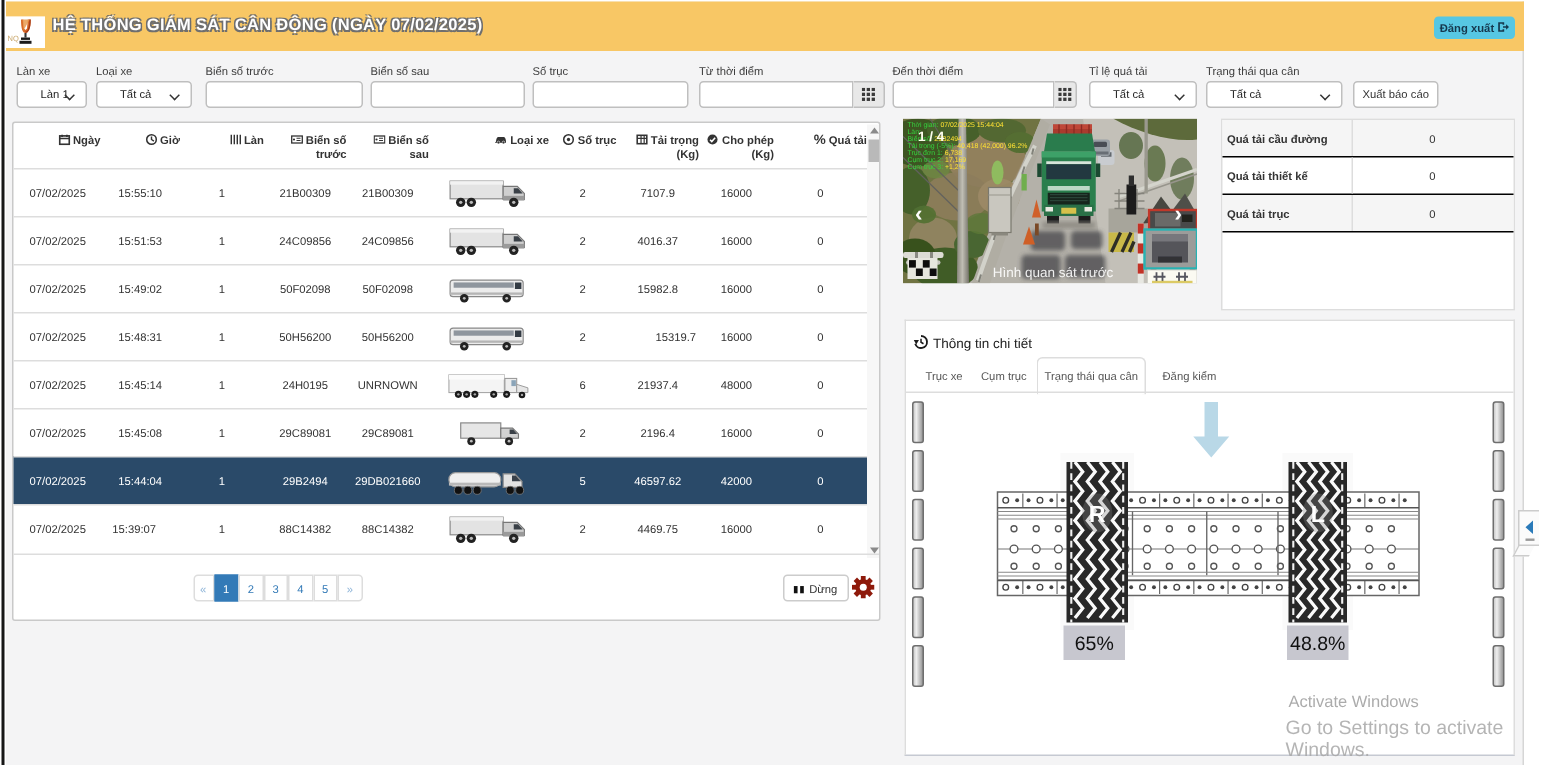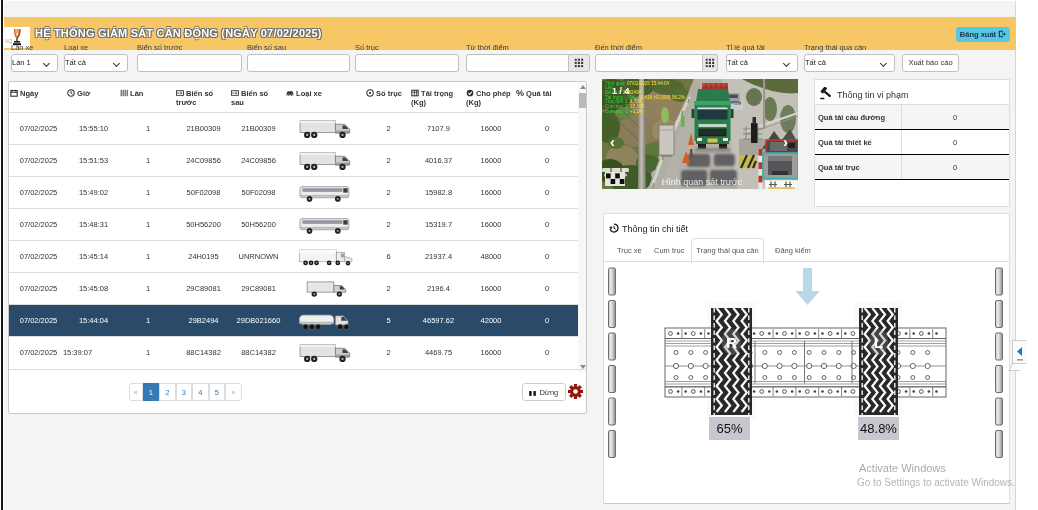--- a/index.html
+++ b/index.html
@@ -1,35 +1,35 @@
 <!DOCTYPE html>
 <html><head><meta charset="utf-8">
 <style>
 *{margin:0;padding:0;box-sizing:border-box}
 html,body{width:1038px;height:510px;background:#fff;font-family:"Liberation Sans",sans-serif;overflow:hidden}
 body{position:relative}
 #leftline{position:absolute;left:1px;top:0;width:2px;height:510px;background:#161616}
 #app{position:absolute;left:4px;top:1px;width:1012px;height:509px;background:#f4f4f5;border-right:1px solid #d6d6d6}
 
-#hdr{position:absolute;left:0;top:16px;width:1012px;height:33px;background:#f8c765}
+#hdr{position:absolute;left:0;top:0;width:1012px;height:33px;background:#f8c765}
 #logo{position:absolute;left:0;top:10px;width:26px;height:21px;background:#fff}
 #title{position:absolute;left:31px;top:10px;font-size:11px;font-weight:bold;color:#fff;letter-spacing:.2px;
  text-shadow:-1px -1px 0 #6f6f6f,1px -1px 0 #6f6f6f,-1px 1px 0 #6f6f6f,1px 1px 0 #6f6f6f}
 #logout{position:absolute;left:952px;top:10px;width:54px;height:15px;background:#57c7e3;border-radius:3px;
  color:#16384e;font-size:7.5px;font-weight:bold;text-align:center;line-height:15px}
 
 .flabel{position:absolute;top:42px;font-size:7.5px;font-weight:normal;color:#3c3c3c;white-space:nowrap}
 .fsel,.finput{position:absolute;top:53px;height:18px;background:#fff;border:1px solid #bfbfbf;border-radius:3px;
- font-size:7.5px;color:#222;padding-left:0;line-height:16px}
+ font-size:7.5px;color:#222;padding-left:15px;line-height:16px}
 .fsel:after{content:"";position:absolute;right:8px;top:6px;width:3.8px;height:3.8px;border-right:1.4px solid #333;border-bottom:1.4px solid #333;transform:rotate(45deg)}
 .fsel,.finput,.tab{white-space:nowrap}
 .addon{position:absolute;top:53px;height:18px;background:#e8e8e8;border:1px solid #bfbfbf;border-left:none;border-radius:0 3px 3px 0}
 
 #tblpanel{position:absolute;left:4px;top:80px;width:579px;height:333px;background:#fff;border:1px solid #c9c9c9;border-radius:2px}
-.hcell{position:absolute;top:0;height:30px;font-size:7.5px;font-weight:bold;color:#333;text-align:left;padding-top:7px;line-height:9px}
+.hcell{position:absolute;top:0;height:30px;font-size:7.5px;font-weight:bold;color:#333;text-align:right;padding-top:7px;line-height:9px}
 .row{position:absolute;left:0;width:577px;height:32px;border-top:1px solid #ddd}
 .hi{width:8px;height:8px;vertical-align:-1px}
 .vi{width:58px;height:22px;vertical-align:middle}
 .cell{position:absolute;top:0;height:32px;font-size:7.5px;color:#333;text-align:center;line-height:32px;white-space:nowrap}
 .rowsel{background:#2a4a69}
 .rowsel .cell{color:#fff}
 #tfoot{position:absolute;left:0;top:287px;width:577px;height:45px;border-top:1px solid #ddd}
 
 #sbar{position:absolute;left:569px;top:1px;width:8px;height:289px;background:#f7f7f7}
 #sthumb{position:absolute;left:0.5px;top:10px;width:7px;height:15px;background:#b9b9b9}
@@ -51,21 +51,21 @@
 #lapphieu{position:absolute;left:116.5px;top:4px;width:48px;height:17px;background:#2e76b5;border-radius:3px;color:#fff;font-size:7.5px;text-align:center;line-height:17px}
 
 #detail{position:absolute;left:599px;top:212px;width:407px;height:291px;background:#fff;border:1px solid #ddd;border-bottom-color:#c5c9d2}
 #dtitle{position:absolute;left:5px;top:9px;font-size:9px;color:#222}
 .tab{position:absolute;top:25px;height:23px;font-size:7.5px;color:#555;line-height:23px}
 #tabline{position:absolute;left:0;top:46.5px;width:405px;height:1px;background:#ddd}
 #tabact{position:absolute;left:87px;top:24px;width:73px;height:25px;background:#fff;border:1px solid #ddd;border-bottom:none;border-radius:4px 4px 0 0;font-size:7.5px;color:#555;text-align:center;line-height:24px}
 .pct{position:absolute;width:41px;height:23px;background:#c7c7cf;color:#111;font-size:13px;text-align:center;line-height:23px}
 #msg{position:absolute;left:2px;top:245px;width:401px;height:32px;background:#f2e9d8;text-align:center;font-size:18px;color:#141414;line-height:32px}
 .wm1{position:absolute;left:855px;top:461px;font-size:11px;color:#9d9d9d;opacity:.85}
-.wm2{position:absolute;left:853px;top:476px;font-size:10px;color:#a8a8a8;opacity:.85}
+.wm2{position:absolute;left:853px;top:476px;font-size:13px;color:#a8a8a8;opacity:.85}
 #sidetab{position:absolute;left:1012px;top:340px;width:14px;height:24px;background:#fbfbfb;border:1px solid #ccc;border-right:none}#sidetab:after{content:"";position:absolute;left:-1px;top:23px;width:10px;height:6px;background:#fbfbfb;border:1px solid #ccc;border-top:none;border-right:none;transform:skewX(-28deg);transform-origin:top left}
 </style></head>
 <body>
 <div id="leftline"></div>
 <div id="app">
   <div id="hdr">
     <div id="logo"><svg width="26" height="21" viewBox="0 0 26 21">
           <rect width="26" height="21" fill="#fff"></rect>
           <text x="1" y="16" font-size="5" fill="#c9a66a">NQ</text>
           <path d="M10 2 C10 8 11 11 13 11 C15 11 16.5 8 16.5 2 L14.5 2 L14 8 L13 9 L12 8 L11.5 2 Z" fill="#d96a28"></path>
@@ -256,21 +256,21 @@
               <rect x="3" y="6" width="62" height="14" rx="2.5" fill="#ececec" stroke="#888" stroke-width="1"></rect>
               <rect x="6" y="8" width="51" height="4.5" fill="#8f969e"></rect>
               <path d="M58 8h5.5v5.5H58z" fill="#333b44"></path>
               <rect x="3" y="16.5" width="62" height="2" fill="#b5b5b5"></rect>
               <circle cx="15" cy="21.5" r="3.6" fill="#222"></circle>
               <circle cx="51" cy="21.5" r="3.6" fill="#222"></circle>
               <circle cx="15" cy="21.5" r="1.2" fill="#bbb"></circle>
               <circle cx="51" cy="21.5" r="1.2" fill="#bbb"></circle>
             </svg></div>
           <div class="cell" style="left:357px;width:45px">2</div>
-          <div class="cell" style="left:402px;width:55px">15319.7</div>
+          <div class="cell" style="left:414px;width:55px">15319.7</div>
           <div class="cell" style="left:457px;width:50px">16000</div>
           <div class="cell" style="left:507px;width:62px">0</div>
         </div>
       <div class="row" style="top:158px">
           <div class="cell" style="left:1px;width:57px">07/02/2025</div>
           <div class="cell" style="left:58px;width:53px">15:45:14</div>
           <div class="cell" style="left:111px;width:56px">1</div>
           <div class="cell" style="left:167px;width:55px">24H0195</div>
           <div class="cell" style="left:222px;width:55px">UNRNOWN</div>
           <div class="cell" style="left:277px;width:80px"><svg class="vi" viewBox="0 0 72 28">
@@ -334,21 +334,21 @@
               <circle cx="54" cy="21.5" r="3.4" fill="#111" stroke="#777" stroke-width=".7"></circle>
               <circle cx="62" cy="21.5" r="3.4" fill="#111" stroke="#777" stroke-width=".7"></circle>
             </svg></div>
           <div class="cell" style="left:357px;width:45px">5</div>
           <div class="cell" style="left:402px;width:55px">46597.62</div>
           <div class="cell" style="left:457px;width:50px">42000</div>
           <div class="cell" style="left:507px;width:62px">0</div>
         </div>
       <div class="row" style="top:254px">
           <div class="cell" style="left:1px;width:57px">07/02/2025</div>
-          <div class="cell" style="left:42px;width:53px">15:39:07</div>
+          <div class="cell" style="left:54px;width:53px">15:39:07</div>
           <div class="cell" style="left:111px;width:56px">1</div>
           <div class="cell" style="left:167px;width:55px">88C14382</div>
           <div class="cell" style="left:222px;width:55px">88C14382</div>
           <div class="cell" style="left:277px;width:80px"><svg class="vi" viewBox="0 0 72 28">
               <rect x="3" y="3.5" width="45" height="15" fill="#e3e3e3" stroke="#888" stroke-width="1"></rect>
               <rect x="3" y="3.5" width="45" height="3" fill="#f2f2f2"></rect>
               <path d="M48 8h12l6 6v5H48z" fill="#cfcfcf" stroke="#777" stroke-width="1"></path>
               <path d="M57 9.5h3.6l4 4.5h-7.6z" fill="#3a4047"></path>
               <rect x="48" y="16" width="18" height="4" fill="#9a9a9a"></rect>
               <circle cx="12" cy="21.5" r="4" fill="#222"></circle>
@@ -528,27 +528,20 @@
           <text x="10" y="15" font-family="Liberation Sans,sans-serif" font-size="9" font-weight="bold" fill="#fdfdee">1 / 4</text>
           <rect x="3" y="93" width="20" height="14" fill="#e6e6de"></rect>
           <rect x="4.0" y="94.4" width="4.6" height="5" fill="#101010"></rect>
           <rect x="13.2" y="94.4" width="4.6" height="5" fill="#101010"></rect>
           <rect x="8.6" y="100.0" width="4.6" height="5" fill="#101010"></rect>
           <rect x="17.8" y="100.0" width="4.6" height="5" fill="#101010"></rect>
         </g>
       </svg></div>
 
   <div id="vio">
-    <div class="vh"><svg width="13" height="13" viewBox="0 0 13 13" style="vertical-align:-2.5px;margin-right:4px">
-          <g fill="#1a1a1a">
-            <rect x="0.3" y="1.3" width="7" height="3.4" rx="0.9" transform="rotate(-50 3.8 3)"></rect>
-            <rect x="3.5" y="5.9" width="8" height="2.3" rx="0.7" transform="rotate(40 7.5 7)"></rect>
-            <rect x="0.2" y="10.8" width="4.2" height="1.5" rx="0.4"></rect>
-          </g>
-        </svg>Thông tin vi phạm</div>
     <div class="vrow vstripe">
         <div class="vline"></div>
         <div class="lab">Quá tải cầu đường</div>
         <div class="val">0</div>
       </div>
     <div class="vrow">
         <div class="vline"></div>
         <div class="lab">Quá tải thiết kế</div>
         <div class="val">0</div>
       </div>

